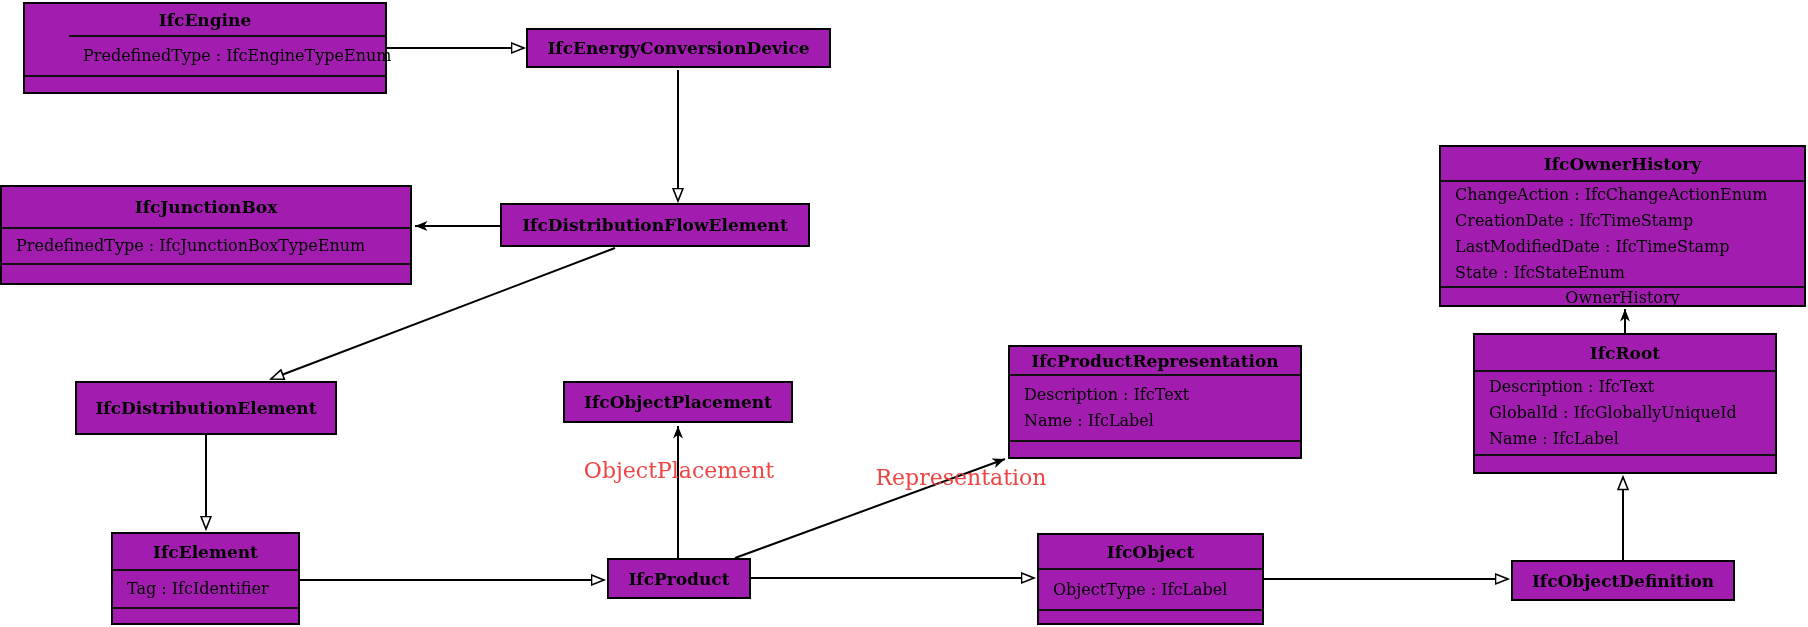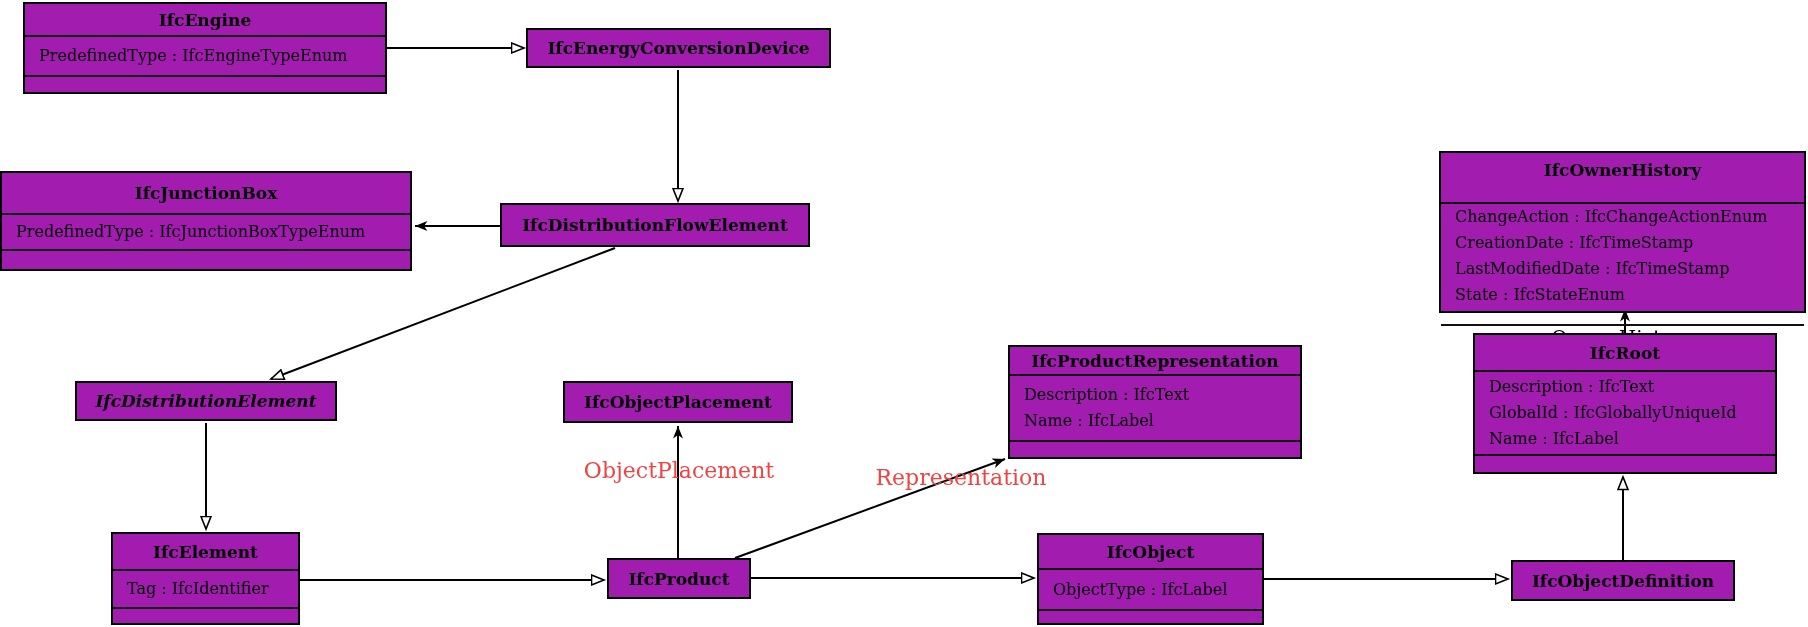--- a/index.html
+++ b/index.html
@@ -29,21 +29,21 @@
     border-top:2px solid #111111;
     display:flex;flex-direction:column;justify-content:center;
     padding-left:14px;
     font-size:16px;line-height:26px;white-space:nowrap;
     flex:0 0 auto;
   }
   .cls-ops{border-top:2px solid #111111;flex:1 1 auto;}
   .cls-footer{
     border-top:2px solid #111111;flex:1 1 auto;
     display:flex;align-items:center;justify-content:center;
-    font-size:20px;white-space:nowrap;
+    font-size:16px;white-space:nowrap;
   }
   .edge-label{
     position:absolute;
     font-size:22px;color:#ef4444;white-space:nowrap;
     transform:translateX(-50%);
   }
 </style>
 </head>
 <body>
 
@@ -69,43 +69,43 @@
       <line x1="1264" y1="579" x2="1508" y2="579" marker-end="url(#mTri)"></line>
       <line x1="1623" y1="560" x2="1623" y2="477" marker-end="url(#mTri)"></line>
       <line x1="1625" y1="333" x2="1625" y2="309" marker-end="url(#mStick)"></line>
       <line x1="678" y1="558" x2="678" y2="426" marker-end="url(#mStick)"></line>
       <line x1="735" y1="558" x2="1005" y2="459" marker-end="url(#mStick)"></line>
     </g>
   </svg>
 
   <div class="cls" style="left:23px;top:2px;width:364px;height:92px;">
     <div class="cls-title" style="height:31px;">IfcEngine</div>
-    <div class="cls-attrs" style="height:38px;">
+    <div class="cls-attrs" style="height:38px;margin-left:44px;">
       <div>PredefinedType : IfcEngineTypeEnum</div>
     </div>
     <div class="cls-ops"></div>
   </div>
 
   <div class="cls cls-single" style="left:526px;top:28px;width:305px;height:40px;">
     <div class="cls-title" style="flex:1;">IfcEnergyConversionDevice</div>
   </div>
 
-  <div class="cls" style="left:0px;top:171px;width:412px;height:100px;">
+  <div class="cls" style="left:0px;top:185px;width:412px;height:100px;">
     <div class="cls-title" style="height:40px;">IfcJunctionBox</div>
     <div class="cls-attrs" style="height:34px;">
       <div>PredefinedType : IfcJunctionBoxTypeEnum</div>
     </div>
     <div class="cls-ops"></div>
   </div>
 
   <div class="cls cls-single" style="left:500px;top:203px;width:310px;height:44px;">
     <div class="cls-title" style="flex:1;">IfcDistributionFlowElement</div>
   </div>
 
-  <div class="cls cls-single" style="left:75px;top:381px;width:262px;height:40px;font-style:italic;">
+  <div class="cls cls-single" style="left:75px;top:381px;width:262px;height:54px;">
     <div class="cls-title" style="flex:1;">IfcDistributionElement</div>
   </div>
 
   <div class="cls cls-single" style="left:563px;top:381px;width:230px;height:42px;">
     <div class="cls-title" style="flex:1;">IfcObjectPlacement</div>
   </div>
 
   <div class="cls" style="left:111px;top:532px;width:189px;height:93px;">
     <div class="cls-title" style="height:35px;">IfcElement</div>
     <div class="cls-attrs" style="height:36px;">
@@ -128,21 +128,21 @@
   </div>
 
   <div class="cls" style="left:1037px;top:533px;width:227px;height:92px;">
     <div class="cls-title" style="height:33px;border-radius:12px;">IfcObject</div>
     <div class="cls-attrs" style="height:39px;">
       <div>ObjectType : IfcLabel</div>
     </div>
     <div class="cls-ops"></div>
   </div>
 
-  <div class="cls" style="left:1439px;top:151px;width:367px;height:162px;gap:16px;">
+  <div class="cls" style="left:1439px;top:145px;width:367px;height:162px;">
     <div class="cls-title" style="height:33px;">IfcOwnerHistory</div>
     <div class="cls-attrs" style="height:104px;">
       <div>ChangeAction : IfcChangeActionEnum</div>
       <div>CreationDate : IfcTimeStamp</div>
       <div>LastModifiedDate : IfcTimeStamp</div>
       <div>State : IfcStateEnum</div>
     </div>
     <div class="cls-footer">OwnerHistory</div>
   </div>
 

